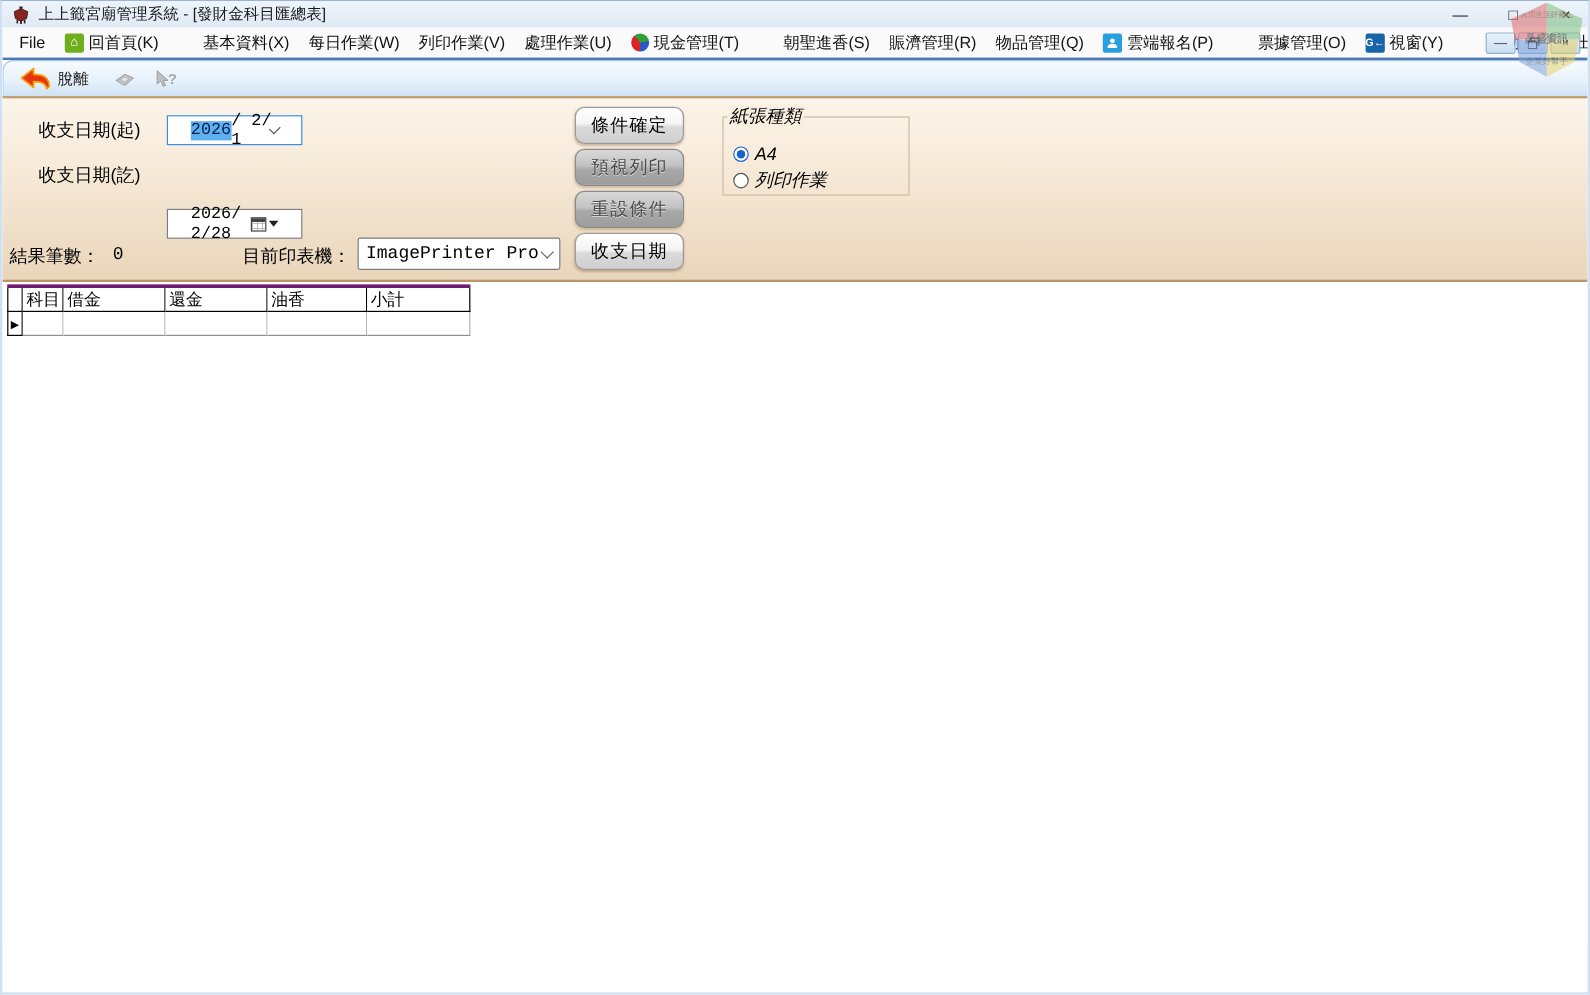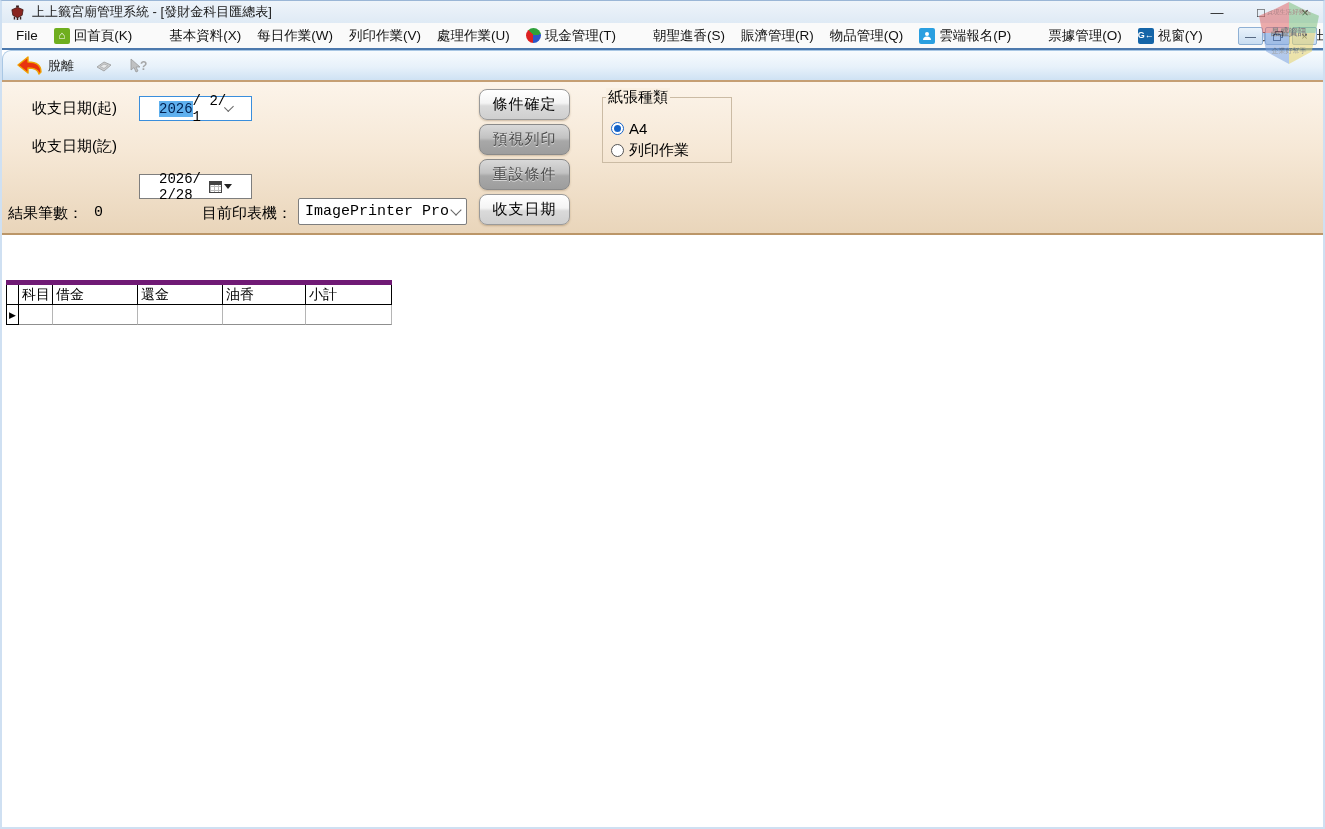--- a/index.html
+++ b/index.html
@@ -49,31 +49,31 @@
       repeating-linear-gradient(90deg,#bbb 0 1px,transparent 1px 4px),
       repeating-linear-gradient(#bbb 0 1px,transparent 1px 4px),#fff; }
   .tri-down { width:0; height:0; border-left:4px solid transparent; border-right:4px solid transparent; border-top:5px solid #222; }
 
   .combo { position:absolute; left:296px; top:116px; width:169px; height:27px; background:#fff; border:1px solid #7e7e7e; border-radius:2px; display:flex; align-items:center; padding:0 6px; font-size:15px; }
 
   .pbtn { position:absolute; left:477px; width:91px; height:31px; border-radius:8px; font-size:15px; display:flex; align-items:center; justify-content:center; letter-spacing:1px; }
   .pbtn.on { background:linear-gradient(180deg,#ffffff 0%,#f4f4f4 45%,#dadada 55%,#cfcfcf 100%); border:1px solid #9a9a9a; color:#000; box-shadow:0 1px 2px rgba(120,90,50,.35); }
   .pbtn.off { background:linear-gradient(180deg,#d9d9d9 0%,#c2c2c2 45%,#a8a8a8 55%,#9d9d9d 100%); border:1px solid #8a8a8a; color:#4a4a4a; text-shadow:0 1px 0 rgba(255,255,255,.65); box-shadow:0 1px 2px rgba(120,90,50,.3); }
 
-  .groupbox { position:absolute; left:600px; top:15px; width:130px; height:66px; border:1px solid #cbbba4; }
+  .groupbox { position:absolute; left:600px; top:15px; width:156px; height:66px; border:1px solid #cbbba4;font-style:italic; }
   .legend { position:absolute; left:3px; top:-10px; background:#f9efe1; padding:0 2px; font-size:15px; color:#000; }
   .radio-row { position:absolute; left:8px; display:flex; align-items:center; gap:5px; font-size:15px; }
   .radio { width:13px; height:13px; border-radius:50%; border:1px solid #555; background:#fff; display:inline-flex; align-items:center; justify-content:center; }
   .radio.sel { border:1px solid #1563c8; }
   .radio.sel::after { content:""; width:7px; height:7px; border-radius:50%; background:#1563c8; }
 
   
   .client { height:553px; background:#fff; position:relative; }
   .grid { position:absolute; left:4px; top:2px; display:flex; flex-direction:column; font-size:14px; }
-  .g-head { display:flex; border-top:5px solid #701a75;margin-top:43px; }
+  .g-head { display:flex; border-top:3px solid #701a75; }
   .g-head .hc { background:#fff; border-right:1px solid #000; border-bottom:1px solid #000; height:20px; padding:1px 2px 0 3px; }
   .g-head .hc.selcol { border-left:1px solid #000; }
   .g-row { display:flex; }
   .g-row .dc { background:#fff; border-right:1px solid #b5b5b5; border-bottom:1px solid #8f8f8f; height:20px; }
   .g-row .dc.selcol { border-left:1px solid #000; border-right:1px solid #000; border-bottom:1px solid #000; display:flex; align-items:center; justify-content:center; font-size:9px; color:#000; }
   .w-sel{width:13px;} .w-c0{width:34px;} .w-c1{width:85px;} .w-c2{width:85px;} .w-c3{width:83px;} .w-c4{width:86px;}
 
   
   .statusbar { height:40px; background:#fdfdfd; border-top:1px solid #a6a6a6; position:relative; }
   .status-inner { position:absolute; left:1px; right:1px; top:2px; height:26px; border-bottom:1px solid #cfcfcf; display:flex; align-items:flex-start; padding:2px 4px; }

